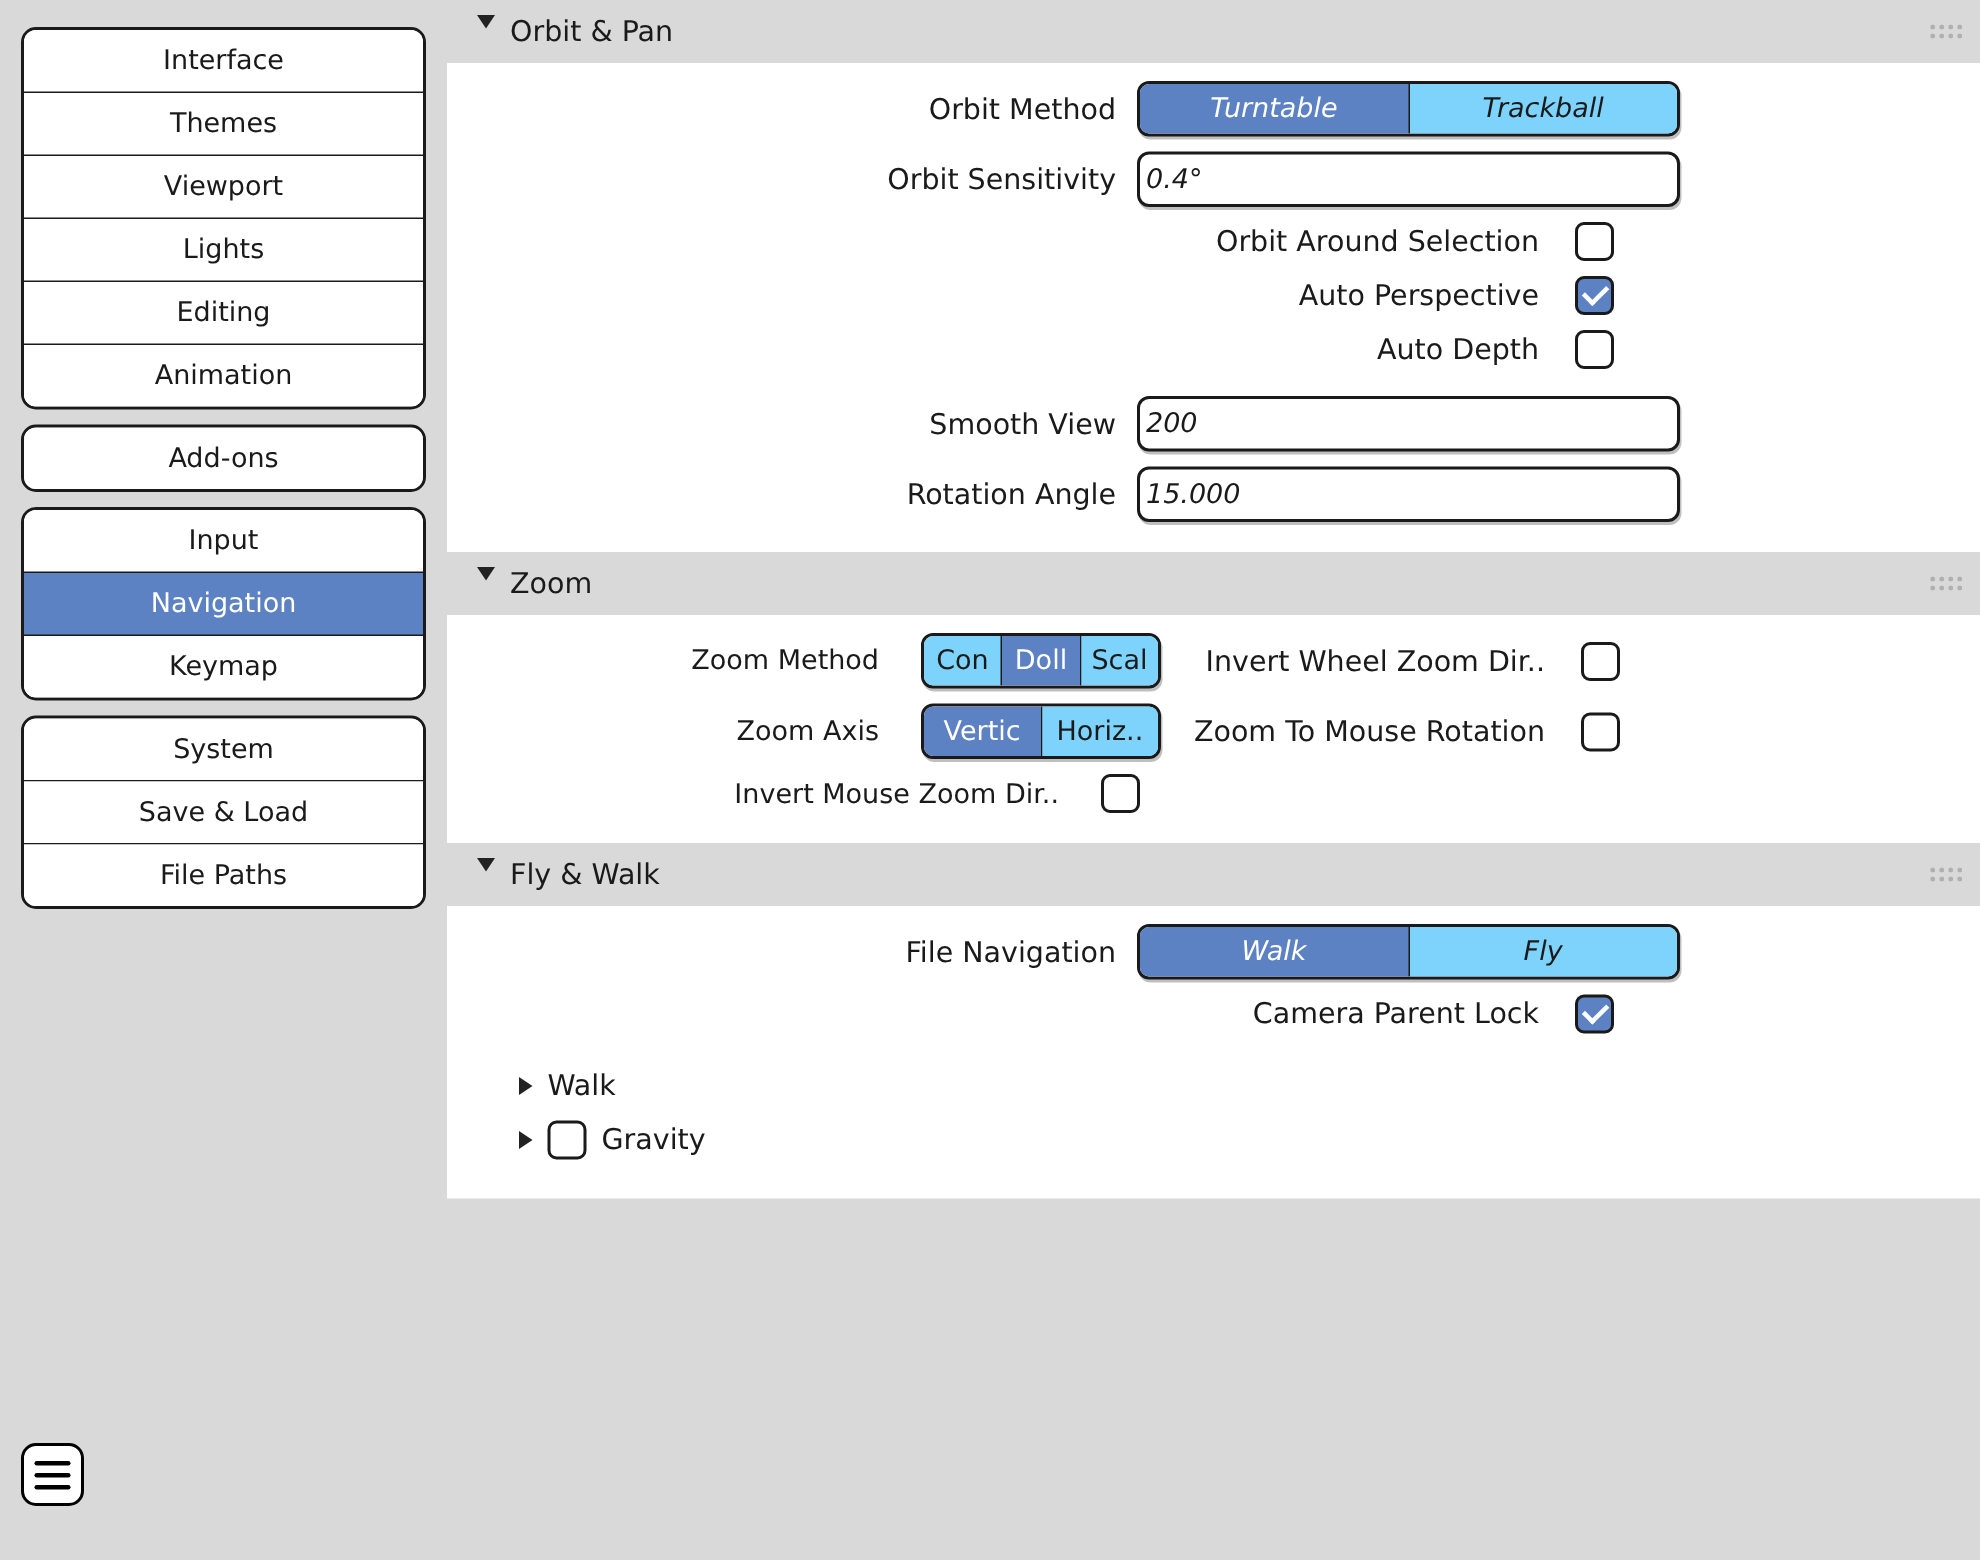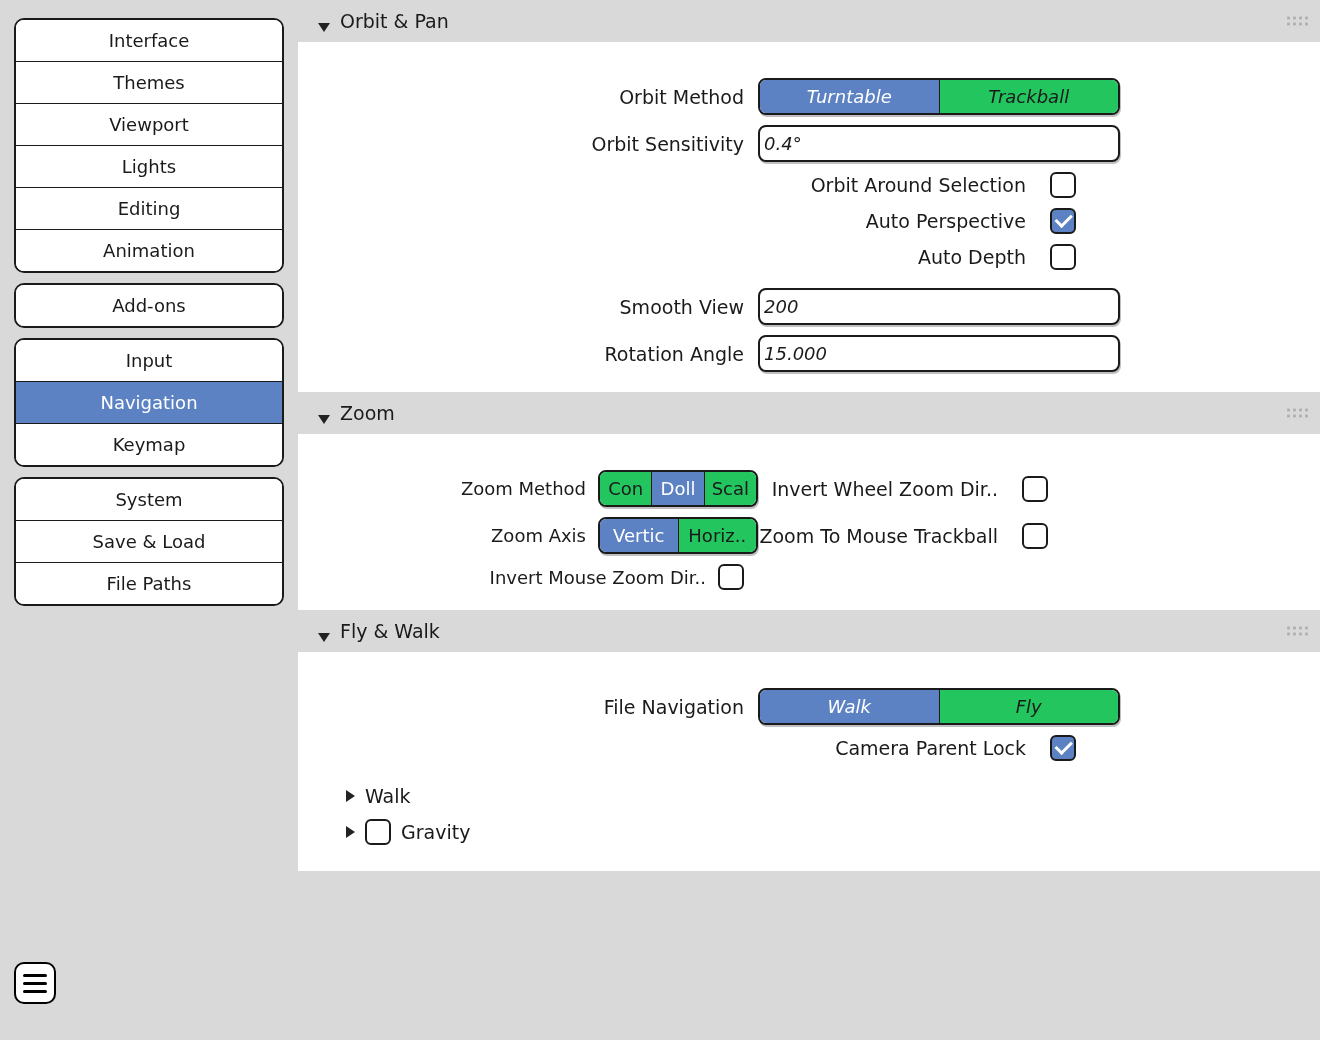--- a/index.html
+++ b/index.html
@@ -62,21 +62,21 @@
     border-radius: 2px;
   }
   
   .main {
     flex: 1;
     padding: 0 0 0 0;
     overflow: hidden;
   }
   .section-header {
     display: flex;
-    align-items: flex-end;
+    align-items: flex-start;
     padding: 10px 16px 10px 20px;
     position: relative;
     background: #d9d9d9;
     font-size: 19px;
   }
   .section-header .tri {
     margin-right: 10px;
     width: 0; height: 0;
   }
   .tri-down {
@@ -99,21 +99,21 @@
     grid-template-rows: repeat(2, 3px);
     gap: 3px;
   }
   .grip span {
     width: 3px; height: 3px;
     background: #b0b0b0;
     border-radius: 1px;
   }
   .section-body {
     background: #fff;
-    padding: 36px 10px 20px 10px;
+    padding: 12px 10px 20px 10px;
   }
   .row {
     display: flex;
     align-items: center;
     margin-bottom: 10px;
   }
   .label-col {
     width: 450px;
     text-align: right;
     padding-right: 14px;
@@ -134,21 +134,21 @@
     overflow: hidden;
     background: #fff;
     box-shadow: 1px 2px 0 rgba(0,0,0,0.25);
   }
   .seg-btn {
     flex: 1;
     text-align: center;
     padding: 6px 4px;
     border-right: 1px solid #1a1a1a;
     cursor: pointer;
-    background: #22c55e;
+    background: #7dd3fc;
     white-space: nowrap;
     overflow: hidden;
   }
   .seg-btn:last-child { border-right: none; }
   .seg-btn.active {
     background: #5c82c3;
     color: #fff;
   }
   .seg-sm { width: 160px; }
   
@@ -191,20 +191,21 @@
     align-items: center;
     width: 780px;
     gap: 12px;
     padding-right: 12px;
     margin-right: 10px;
   }
   .zoom-row {
     display: flex;
     align-items: center;
     margin-bottom: 10px;
+    gap: 16px;
   }
   .zoom-label { width: 290px; text-align: right; padding-right: 12px; }
   .zoom-ctrl { width: 160px; }
   .zoom-chk  { flex: 1; display: flex; justify-content: flex-end; align-items: center; gap: 12px; padding-right: 12px; margin-right: 10px; max-width: 302px;}
   .sub-hdr {
     display: flex;
     align-items: center;
     padding: 6px 0 6px 38px;
     gap: 10px;
     font-size: 19px;
@@ -347,21 +348,21 @@
 
     <div class="zoom-row">
       <div class="zoom-label">Zoom Axis</div>
       <div class="zoom-ctrl">
         <div class="seg seg-sm">
           <div class="seg-btn active">Vertic</div>
           <div class="seg-btn">Horiz..</div>
         </div>
       </div>
       <div class="zoom-chk">
-        <span class="check-label">Zoom To Mouse Trackball</span>
+        <span class="check-label">Zoom To Mouse Rotation</span>
         <div class="check"></div>
       </div>
     </div>
 
     <div class="zoom-row" style="margin-bottom:0;">
       <div class="zoom-label" style="width:410px;">Invert Mouse Zoom Dir..</div>
       <div class="check"></div>
     </div>
   </div>
 

